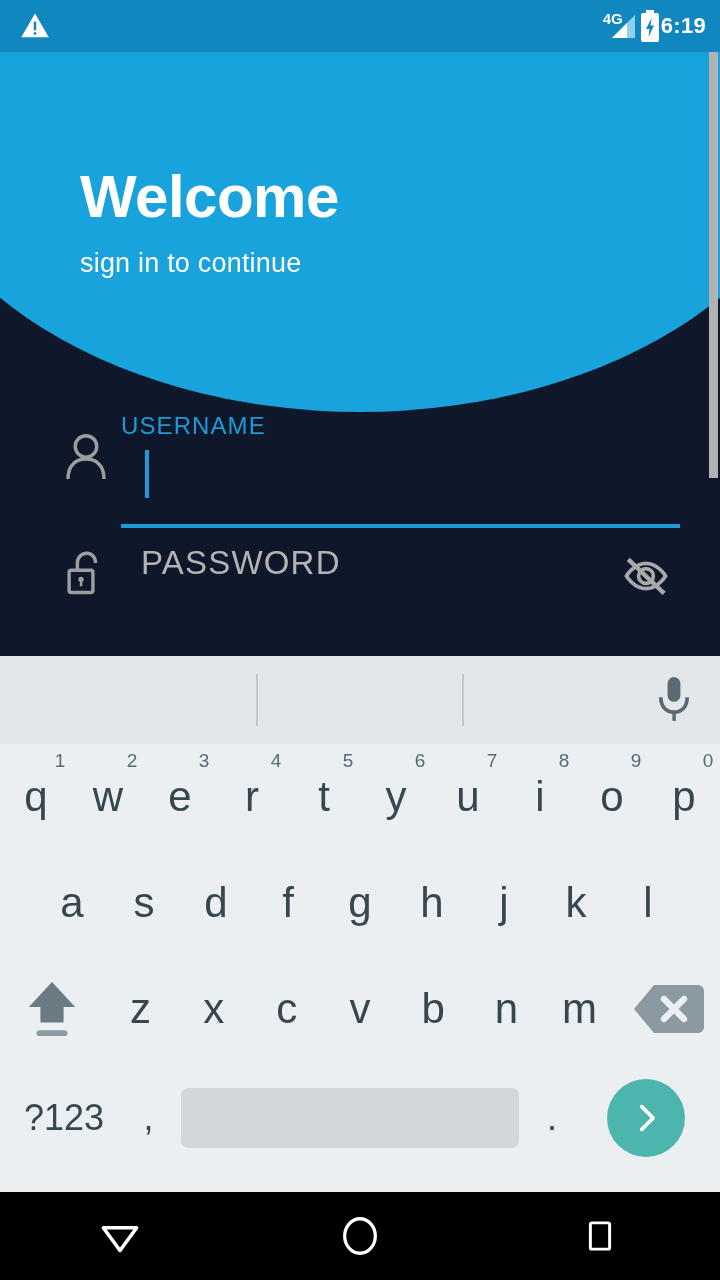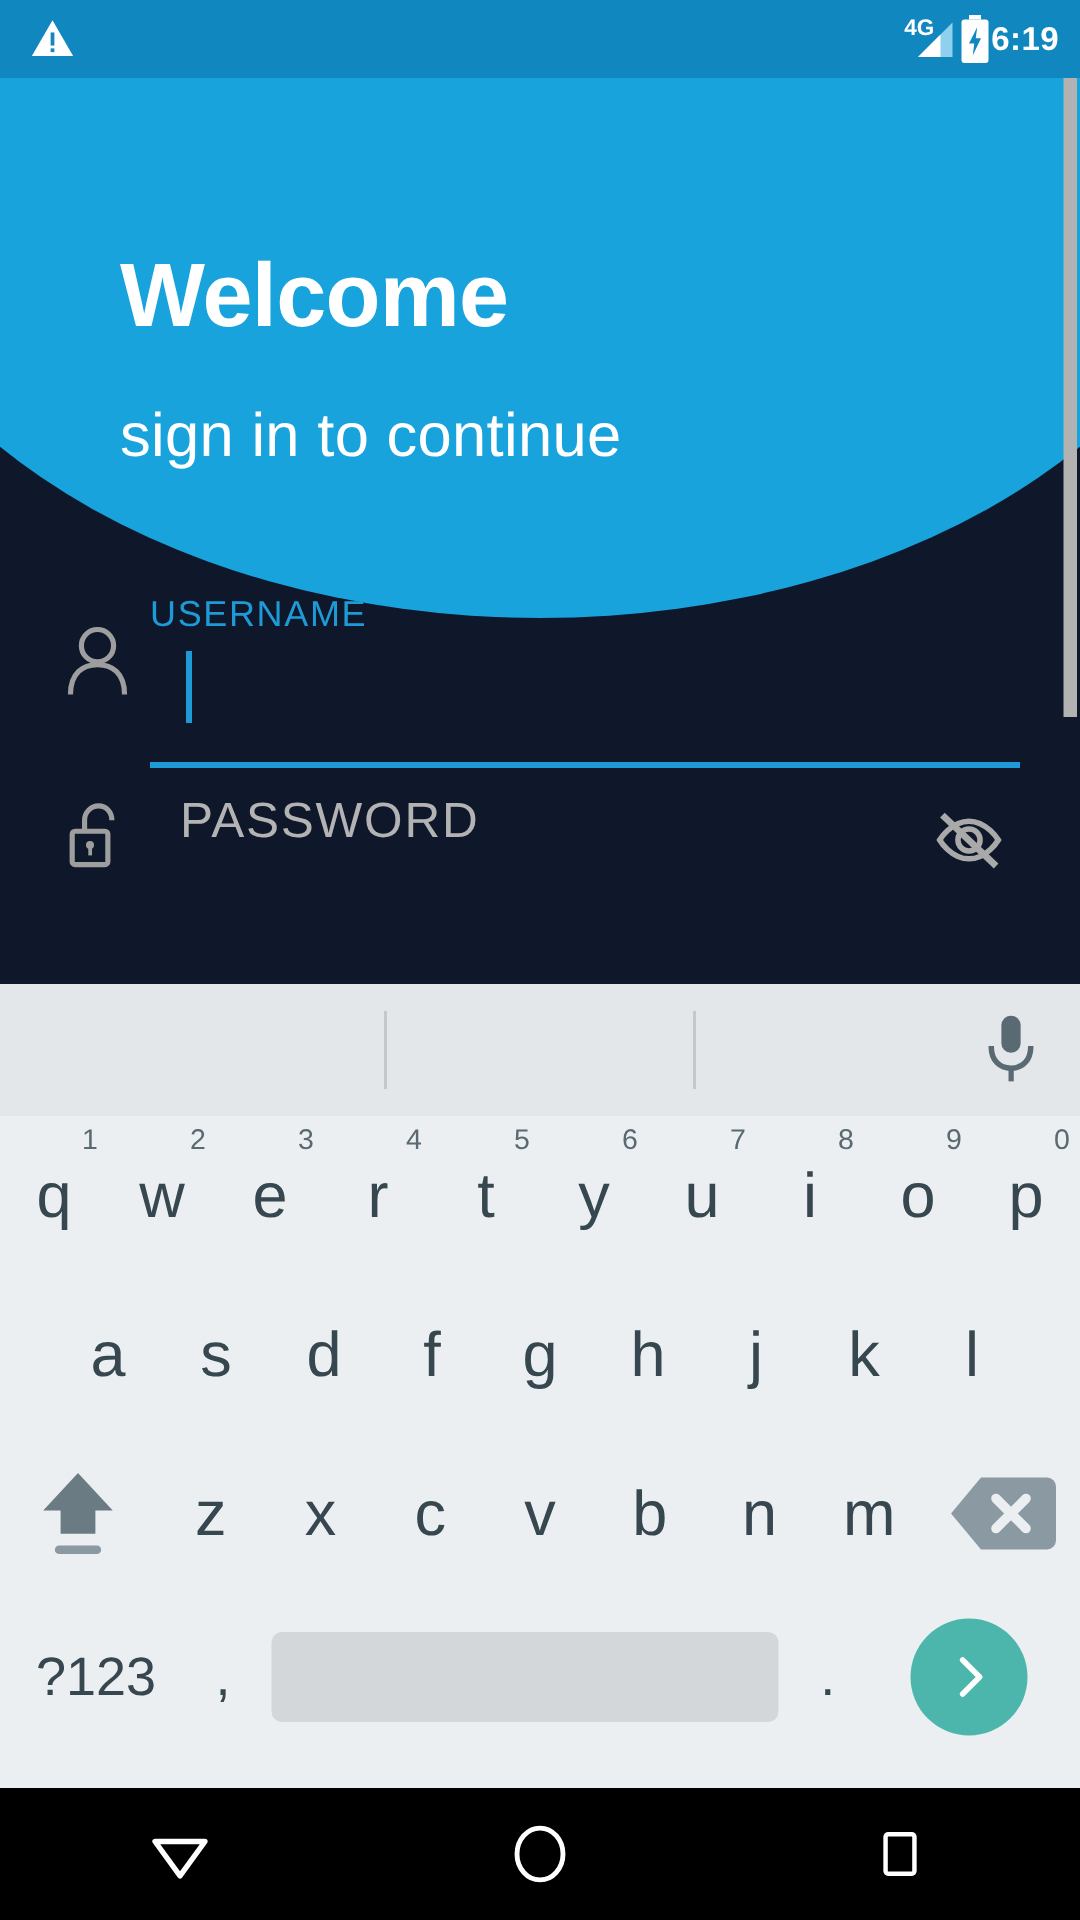--- a/index.html
+++ b/index.html
@@ -34,26 +34,26 @@
     width:940px; height:680px;
     background:#18a3dd;
     border-radius:0 0 50% 50% / 0 0 47% 47%;
   }
   .header-text{ position:absolute; left:80px; top:115px; z-index:3; }
   .welcome-title{
     color:#ffffff; font-size:60px; font-weight:bold; line-height:1;
     letter-spacing:-0.5px;
   }
   .welcome-sub{
-    color:#ffffff; font-size:41px; font-weight:normal; margin-top:40px;
+    color:#ffffff; font-size:27px; font-weight:normal; margin-top:21px;
     letter-spacing:.2px;
   }
 
   
-  .form{ position:absolute; left:0; top:344px; width:720px; }
+  .form{ position:absolute; left:0; top:360px; width:720px;padding-left:21px; }
   .field{ position:relative; height:118px; }
   .field-icon{ position:absolute; left:42px; top:18px; width:46px; height:52px; }
   .field-body{ position:absolute; left:100px; right:42px; top:0; }
   .field-label{
     color:#1e9ad6; font-size:24px; letter-spacing:1.1px; font-weight:normal;
   }
   .field-input-line{ position:relative; height:60px;text-align:right; }
   .caret{
     position:absolute; left:24px; top:10px; width:4px; height:48px;
     background:#1e9ad6;

